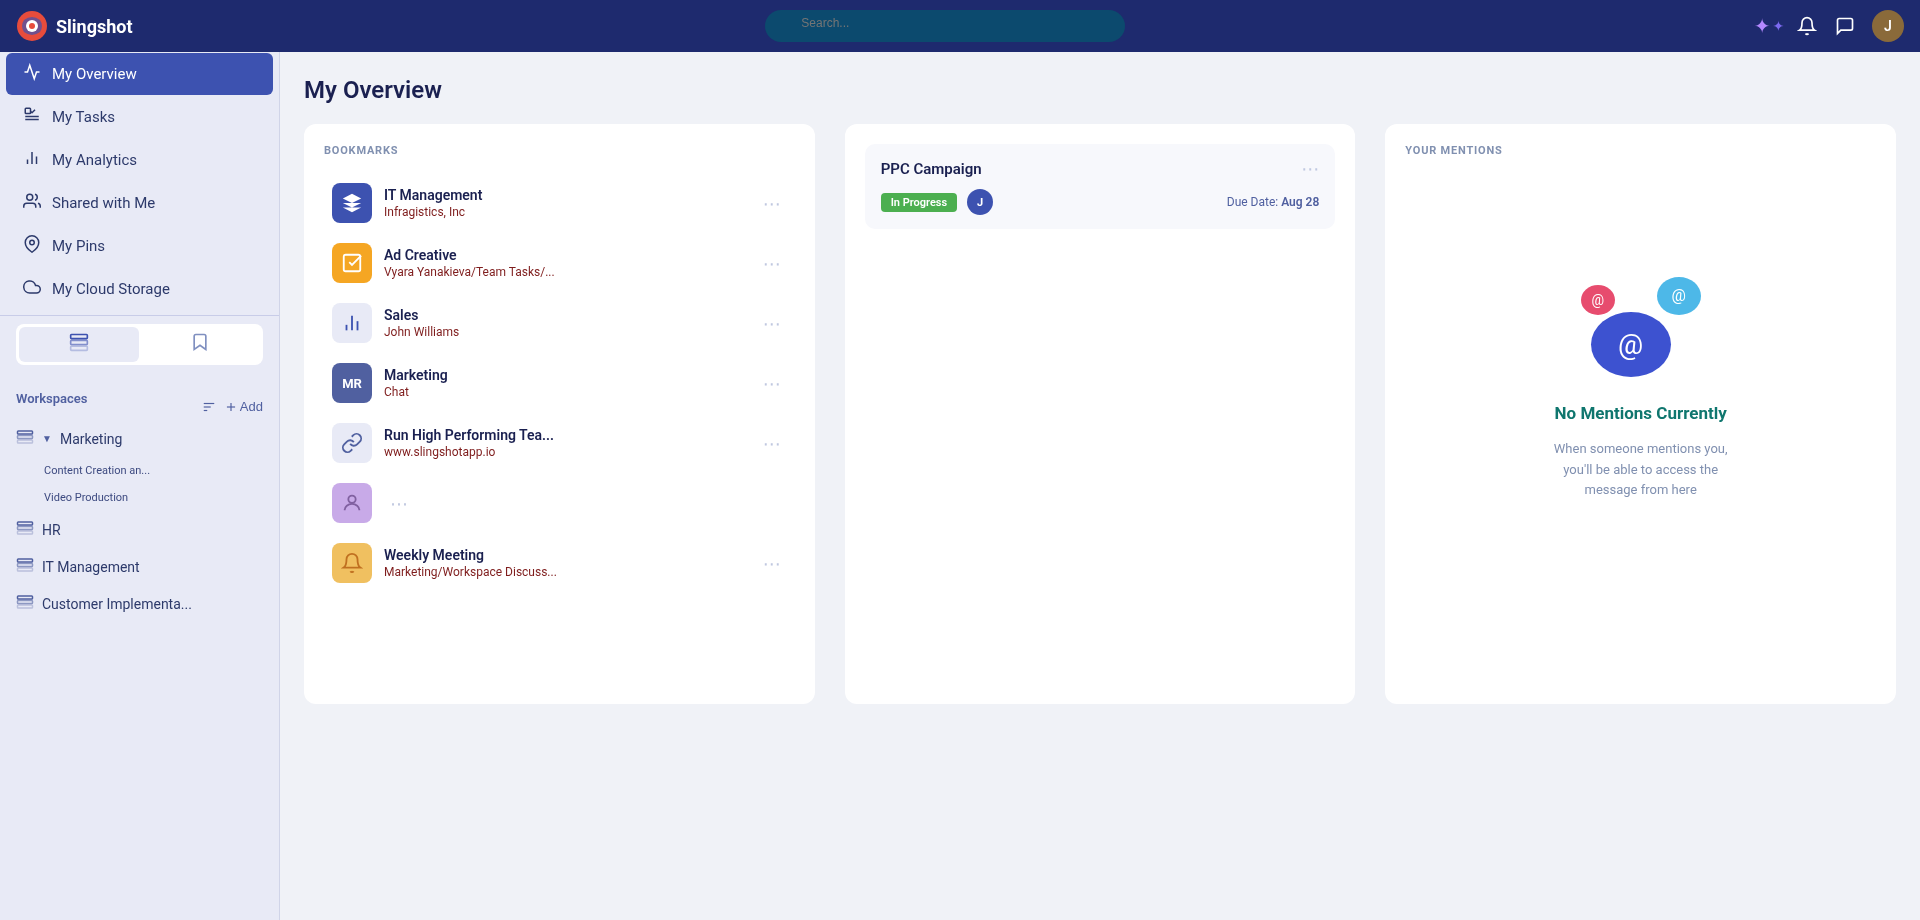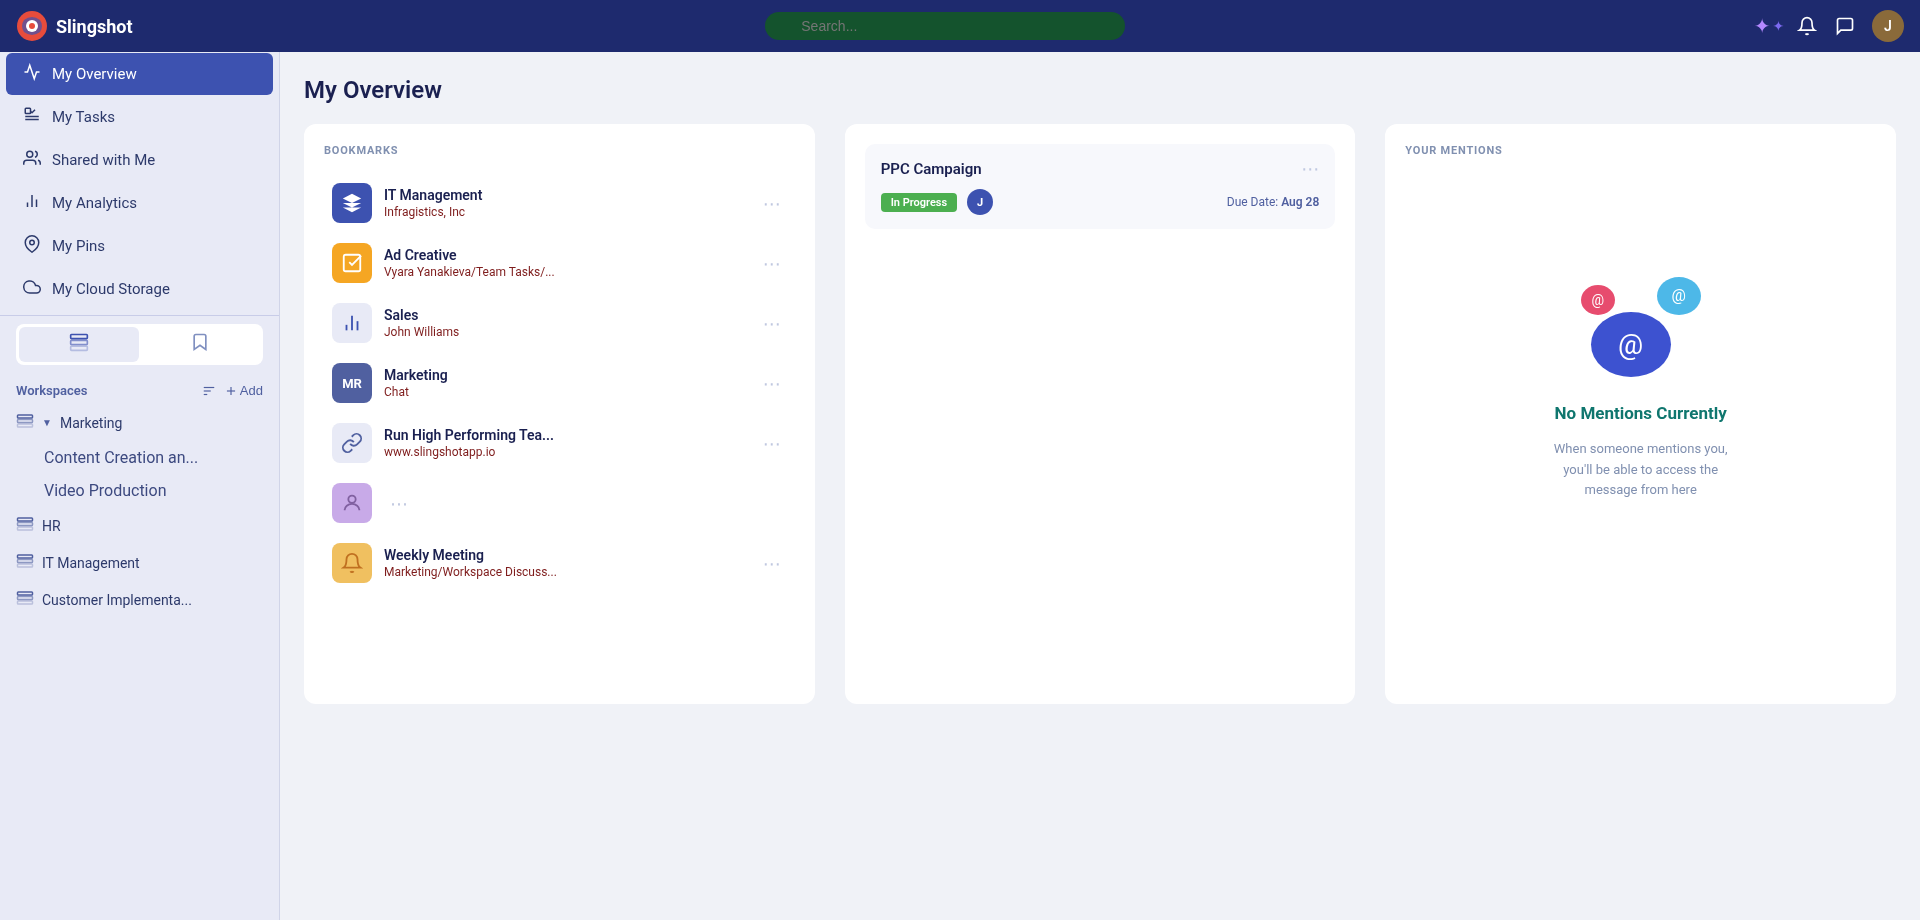--- a/index.html
+++ b/index.html
@@ -12,26 +12,26 @@
       display: flex;
       align-items: center;
       padding: 0 16px;
       gap: 12px;
     }
     .topnav-logo { display: flex; align-items: center; gap: 8px; color: white; font-weight: 700; font-size: 18px; }
     .logo-icon { width: 32px; height: 32px; }
     .topnav-spacer { flex: 1; }
     .search-bar {
       width: 360px;
-      background: #14532d;
+      background: #0c4a6e;
       border: none;
       border-radius: 20px;
-      padding: 6px 16px 6px 36px;
+      padding: 6px 16px 12px 36px;
       color: #aab4d4;
-      font-size: 14px;
+      font-size: 12px;
       outline: none;
       position: relative;
     }
     .search-wrap { position: relative; display: flex; align-items: center; }
     .search-wrap .search-icon-svg { position: absolute; left: 10px; color: #aab4d4; }
     .topnav-actions { display: flex; align-items: center; gap: 16px; color: white; }
     .topnav-icon { cursor: pointer; width: 22px; height: 22px; display: flex; align-items: center; justify-content: center; }
     .avatar-circle {
       width: 32px; height: 32px; border-radius: 50%; background: #8a6a3a;
       color: white; font-weight: 600; font-size: 14px; display: flex; align-items: center; justify-content: center;
@@ -64,39 +64,39 @@
     .sidebar-item .item-icon { width: 20px; text-align: center; flex-shrink: 0; }
 
     .sidebar-divider { height: 1px; background: #c8cce8; margin: 4px 0; }
 
     .workspaces-header {
       display: flex; align-items: center; padding: 10px 16px 6px;
       font-size: 13px; font-weight: 600; color: #5060a0;
     }
     .workspaces-header span { flex: 1; }
     .ws-actions { display: flex; gap: 8px; }
-    .ws-action-btn { background: none; border: none; cursor: pointer; color: #5060a0; font-size: 13px; display: flex; align-items: center; gap: 2px; }
+    .ws-action-btn { background: none; border: none; cursor: pointer; color: #5060a0; font-size: 13px; display: flex; align-items: center; gap: 2px; margin-top: 16px; }
 
     .ws-tabs { display: flex; margin: 4px 16px 8px; background: white; border-radius: 8px; padding: 3px; gap: 2px; }
     .ws-tab { flex: 1; padding: 5px; text-align: center; border-radius: 6px; cursor: pointer; font-size: 20px; color: #8090c0; }
     .ws-tab.active { background: #e8eaf6; color: #3d52b0; }
 
     .workspace-item {
       display: flex; align-items: center; gap: 8px;
       padding: 8px 16px;
       cursor: pointer;
       font-size: 14px;
       color: #2d3a6b;
     }
     .workspace-item .ws-name { flex: 1; font-size: 14px; }
     .workspace-item .ws-more { color: #8090c0; opacity: 0; font-size: 16px; }
 
     .sub-item {
       padding: 7px 16px 7px 44px;
-      font-size: 16px; color: #3d4a80; cursor: pointer;
+      font-size: 11px; color: #3d4a80; cursor: pointer;
       display: flex; align-items: center;
     }
     .sub-item .sub-name { flex: 1; }
     .sub-more { color: #8090c0; opacity: 0; }
 
     
     .main-content { flex: 1; overflow-y: auto; padding: 24px; }
     .page-title { font-size: 24px; font-weight: 600; color: #1a2050; margin-bottom: 20px; }
 
     .overview-grid { display: flex; gap: 30px; }
@@ -223,34 +223,34 @@
           <span class="item-icon"><svg width="18" height="18" viewBox="0 0 24 24" fill="none" stroke="currentColor" stroke-width="2">
               <rect x="3" y="3" width="7" height="7" rx="1"></rect>
               <polyline points="10 7 12 9 16 5"></polyline>
               <line x1="3" y1="14" x2="21" y2="14"></line>
               <line x1="3" y1="18" x2="21" y2="18"></line>
             </svg></span>
           <span>My Tasks</span>
         </div>
         <div class="sidebar-item">
           <span class="item-icon"><svg width="18" height="18" viewBox="0 0 24 24" fill="none" stroke="currentColor" stroke-width="2">
+              <line x1="18" y1="20" x2="18" y2="10"></line>
+              <line x1="12" y1="20" x2="12" y2="4"></line>
+              <line x1="6" y1="20" x2="6" y2="14"></line>
+            </svg></span>
+          <span>My Analytics</span>
+        </div>
+        <div class="sidebar-item">
+          <span class="item-icon"><svg width="18" height="18" viewBox="0 0 24 24" fill="none" stroke="currentColor" stroke-width="2">
               <path d="M17 21v-2a4 4 0 0 0-4-4H5a4 4 0 0 0-4 4v2"></path>
               <circle cx="9" cy="7" r="4"></circle>
               <path d="M23 21v-2a4 4 0 0 0-3-3.87"></path>
               <path d="M16 3.13a4 4 0 0 1 0 7.75"></path>
             </svg></span>
           <span>Shared with Me</span>
-        </div>
-        <div class="sidebar-item">
-          <span class="item-icon"><svg width="18" height="18" viewBox="0 0 24 24" fill="none" stroke="currentColor" stroke-width="2">
-              <line x1="18" y1="20" x2="18" y2="10"></line>
-              <line x1="12" y1="20" x2="12" y2="4"></line>
-              <line x1="6" y1="20" x2="6" y2="14"></line>
-            </svg></span>
-          <span>My Analytics</span>
         </div>
         <div class="sidebar-item">
           <span class="item-icon"><svg width="18" height="18" viewBox="0 0 24 24" fill="none" stroke="currentColor" stroke-width="2">
               <path d="M21 10c0 7-9 13-9 13s-9-6-9-13a9 9 0 0 1 18 0z"></path>
               <circle cx="12" cy="10" r="3"></circle>
             </svg></span>
           <span>My Pins</span>
         </div>
         <div class="sidebar-item">
           <span class="item-icon"><svg width="18" height="18" viewBox="0 0 24 24" fill="none" stroke="currentColor" stroke-width="2">

